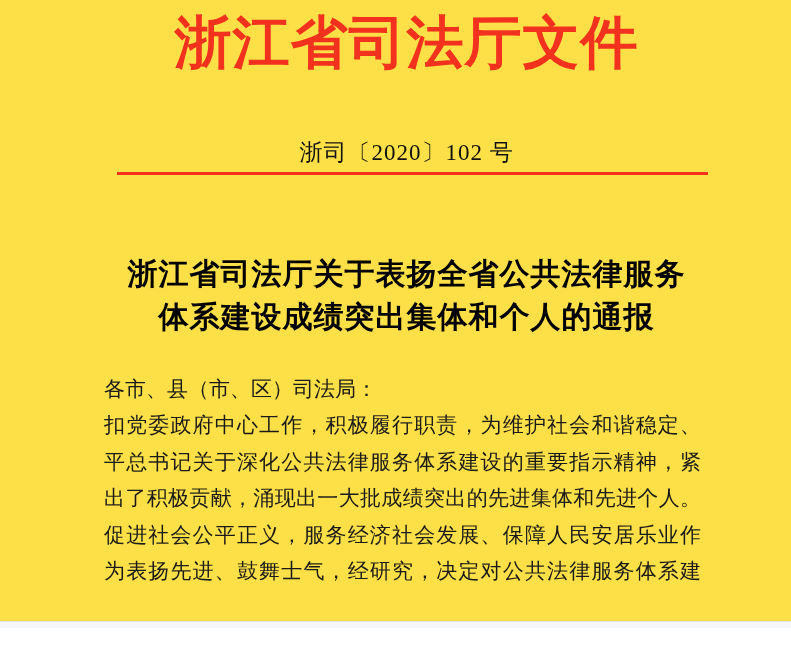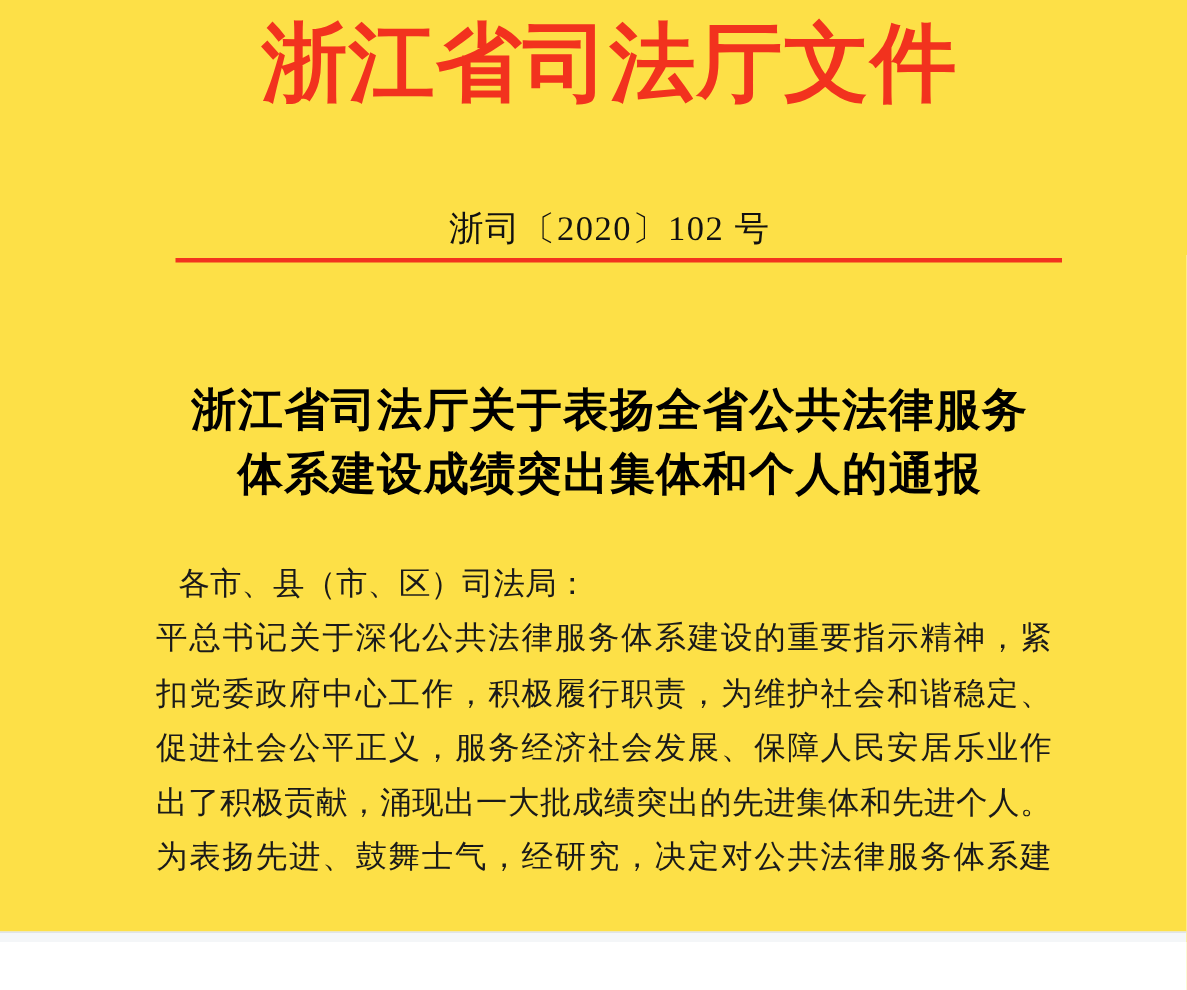--- a/index.html
+++ b/index.html
@@ -72,21 +72,20 @@
   .body-text {
     margin: 33px 0 0 93px;
     width: 597px;
     font-size: 21px;
     line-height: 36.4px;
     color: #1a1a1a;
   }
   .salutation {
     text-align: left;
     white-space: nowrap;
-    margin-left: 15px;
   }
   .para-line {
     text-align: justify;
     text-align-last: justify;
     white-space: nowrap;
     overflow: hidden;
   }
   .para-line.indent {
     padding-left: 42px;
   }
@@ -112,22 +111,22 @@
 
   <div class="red-divider"></div>
 
   <h1 class="doc-title">
     <span class="title-line">浙江省司法厅关于表扬全省公共法律服务</span>
     <span class="title-line">体系建设成绩突出集体和个人的通报</span>
   </h1>
 
   <div class="body-text">
     <div class="salutation">各市、县（市、区）司法局：</div>
+    <div class="para-line">扣党委政府中心工作，积极履行职责，为维护社会和谐稳定、</div>
     <div class="para-line">平总书记关于深化公共法律服务体系建设的重要指示精神，紧</div>
-    <div class="para-line">扣党委政府中心工作，积极履行职责，为维护社会和谐稳定、</div>
+    <div class="para-line">出了积极贡献，涌现出一大批成绩突出的先进集体和先进个人。</div>
     <div class="para-line">促进社会公平正义，服务经济社会发展、保障人民安居乐业作</div>
-    <div class="para-line">出了积极贡献，涌现出一大批成绩突出的先进集体和先进个人。</div>
     <div class="para-line">为表扬先进、鼓舞士气，经研究，决定对公共法律服务体系建</div>
   </div>
 
   <div class="bottom-strip"></div>
 
 </div>
 
 </body></html>

